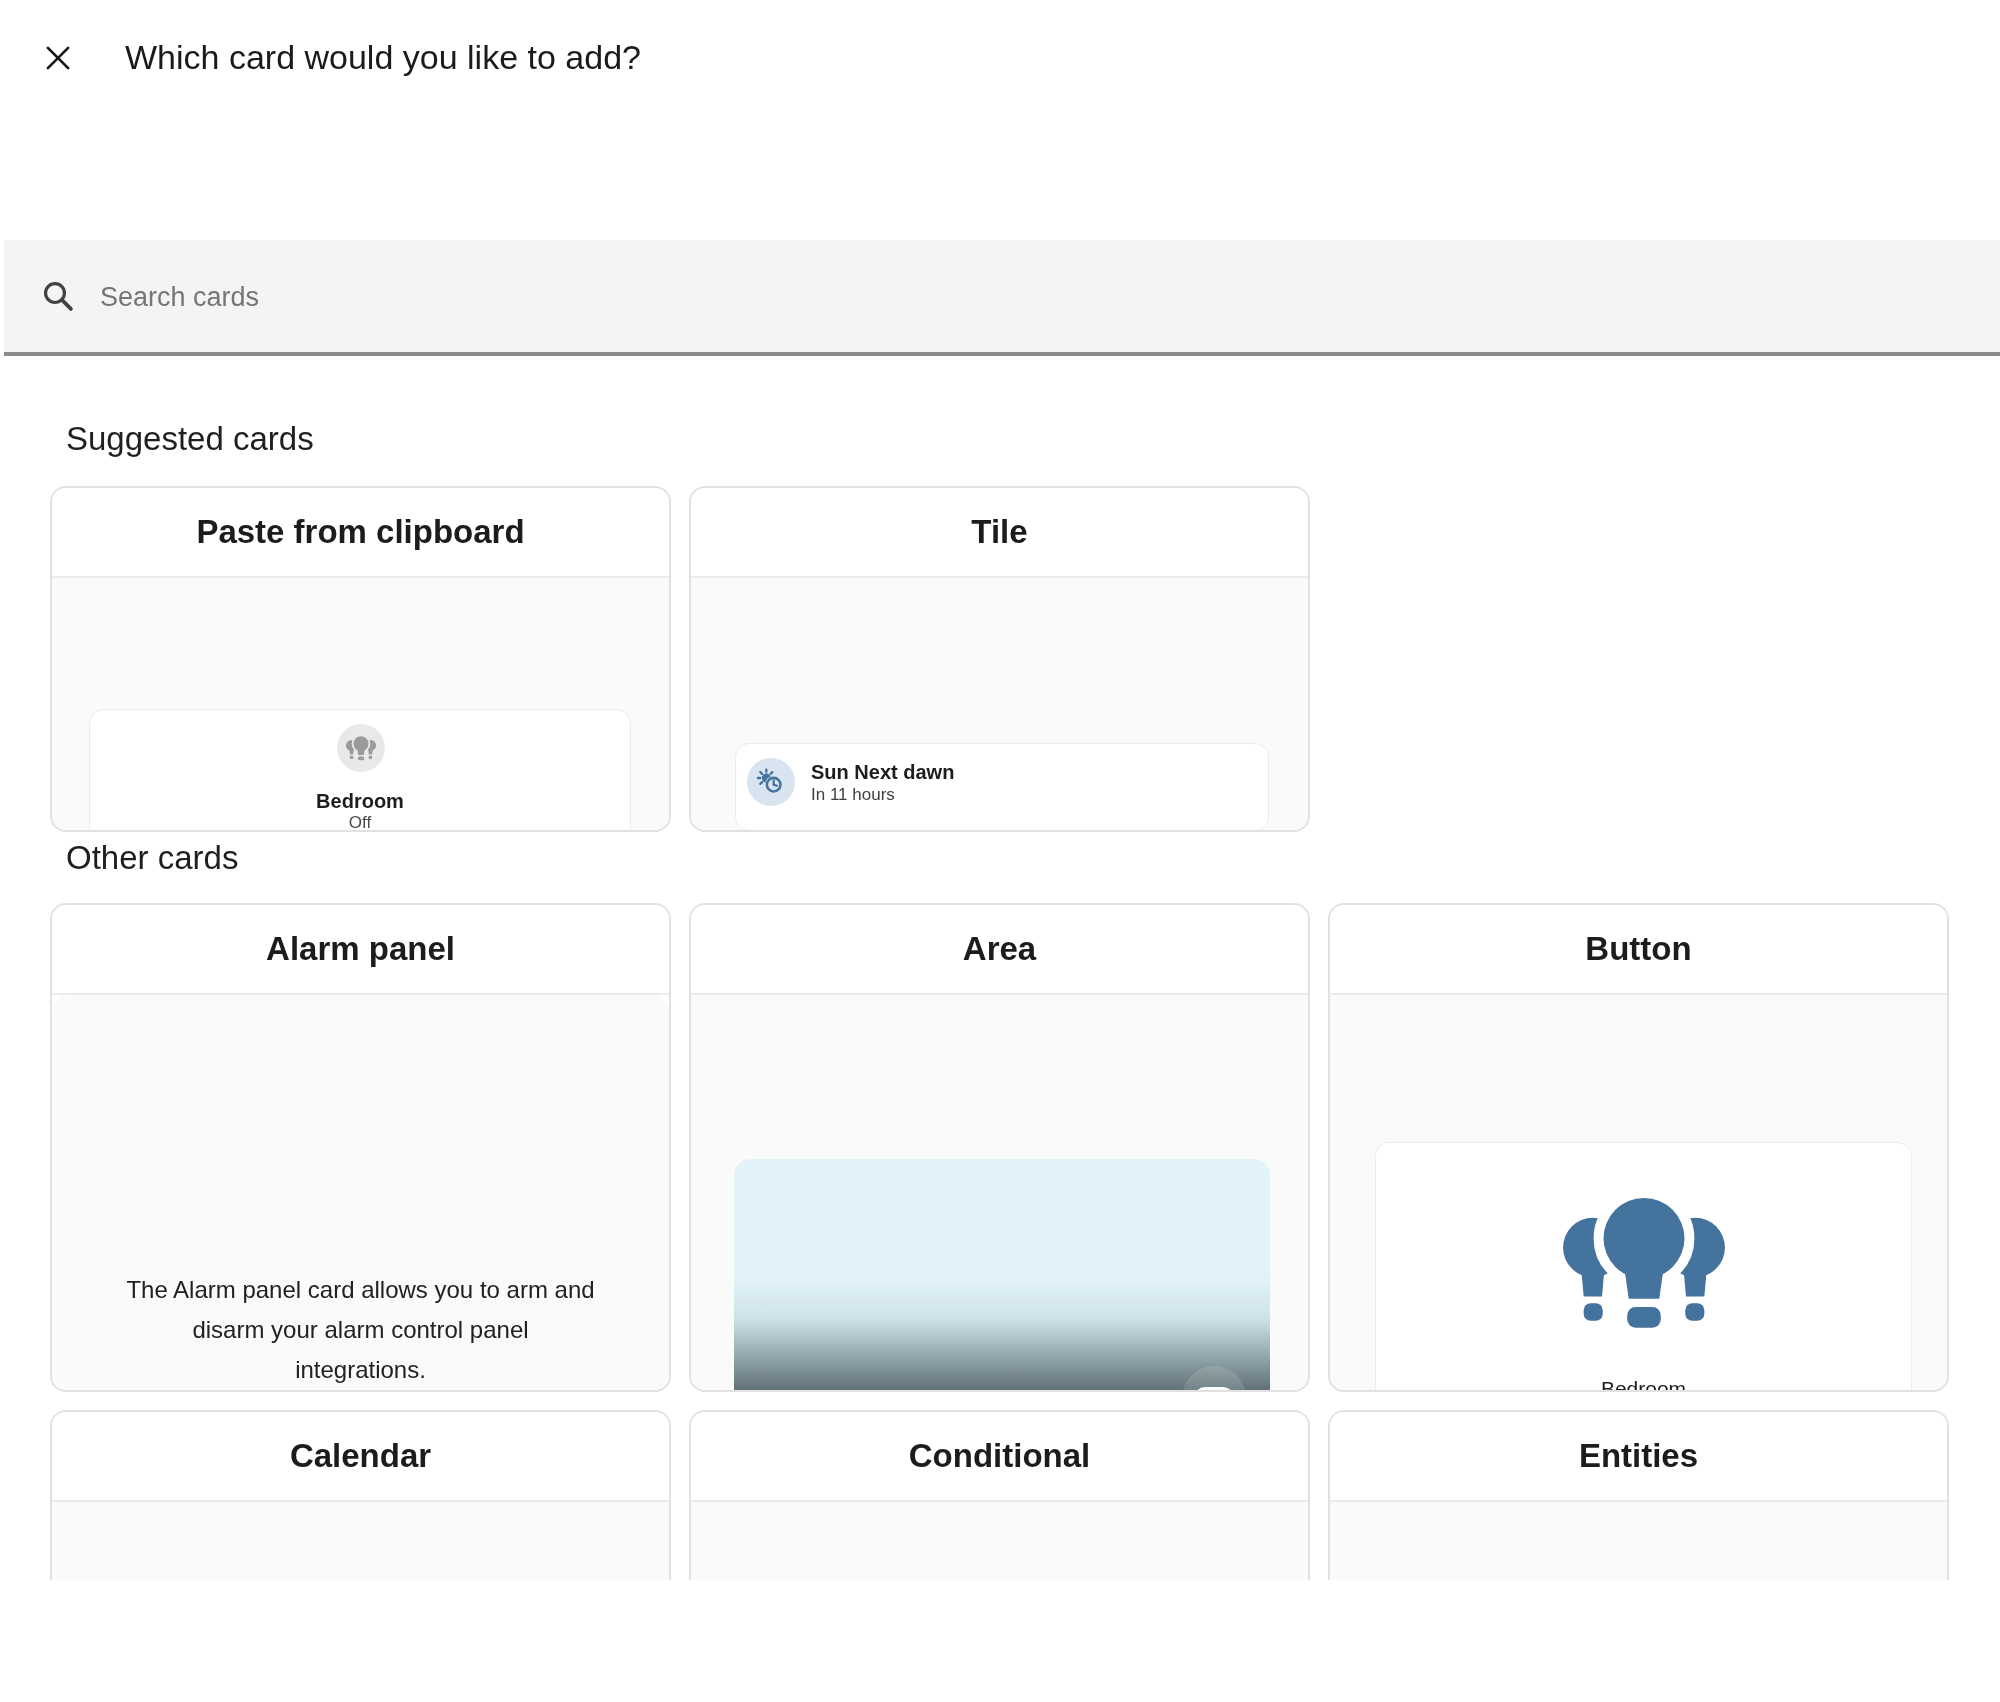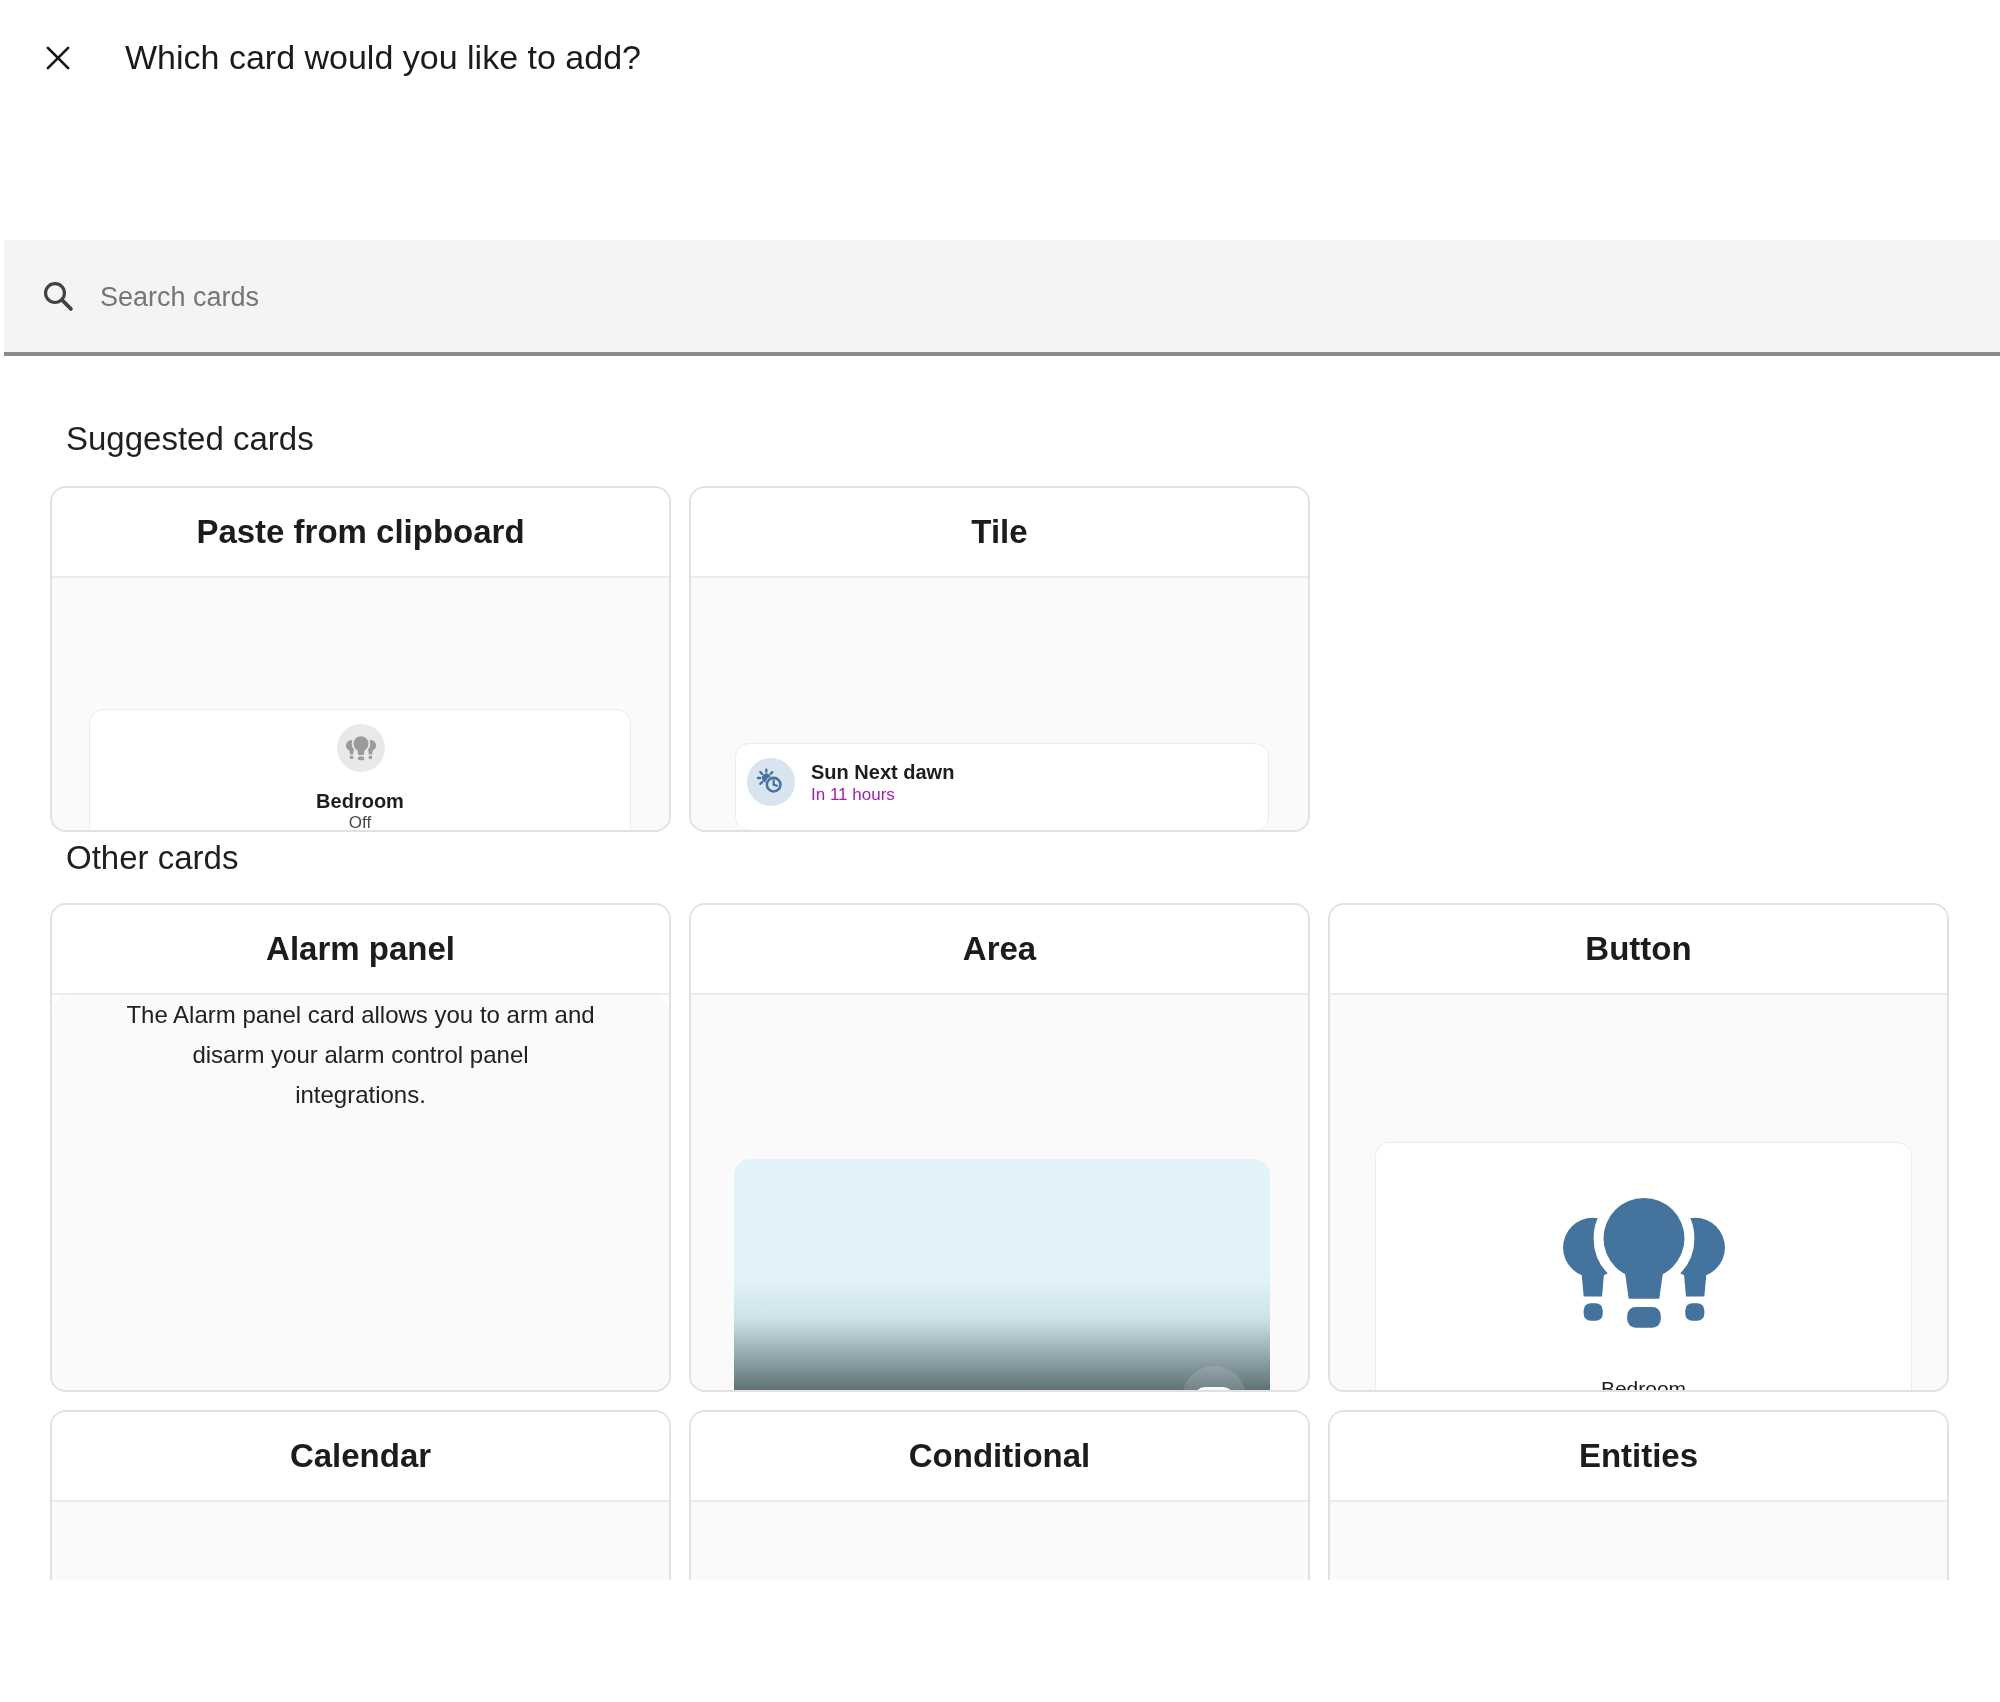--- a/index.html
+++ b/index.html
@@ -43,22 +43,22 @@
   
   .preview-card{position:absolute;background:#ffffff;border:1.5px solid #ececec;border-radius:14px;box-sizing:border-box;}
   .paste-preview{left:37px;top:131px;width:542px;height:138px;}
   .icon-circle{position:absolute;width:48px;height:48px;border-radius:50%;}
   .grey-circle{left:247px;top:14px;background:#e9e9e9;}
   .entity-name{position:absolute;left:0;right:0;top:79px;text-align:center;font-size:20px;font-weight:700;color:#1d1d1d;line-height:24px;}
   .entity-state{position:absolute;left:0;right:0;top:103px;text-align:center;font-size:17px;color:#4a4a4a;line-height:20px;}
   .tile-preview{left:44px;top:165px;width:534px;height:88px;}
   .tile-circle{left:11px;top:14px;background:#d8e4ef;}
   .tile-name{position:absolute;left:75px;top:16px;font-size:20px;font-weight:700;color:#1d1d1d;line-height:24px;}
-  .tile-state{position:absolute;left:75px;top:41px;font-size:17px;color:#a21caf;line-height:20px;}
-  .alarm-body{display:flex;align-items:flex-start;justify-content:center;border-radius:18px;}
+  .tile-state{position:absolute;left:75px;top:41px;font-size:17px;color:#404040;line-height:20px;}
+  .alarm-body{display:flex;align-items:flex-end;justify-content:center;border-radius:18px;}
   .alarm-desc{width:470px;text-align:center;font-size:24px;line-height:40px;color:#212121;}
   .area-preview{position:absolute;left:43px;top:164px;width:536px;height:285px;border-radius:16px;overflow:hidden;
     background:linear-gradient(180deg,#e3f3fa 0%,#e1f2f9 42%,#cfe2e8 56%,#98acb2 68%,#64767b 80%,#46565a 90%,#3d4b4f 100%);}
   .area-label{position:absolute;left:40px;bottom:22px;font-size:29px;color:#eef4f6;}
   .toggle-halo{position:absolute;right:24px;bottom:14px;width:64px;height:64px;border-radius:50%;
                background:rgba(255,255,255,0.13);}
   .toggle-pill{position:absolute;left:12px;top:21px;width:40px;height:22px;border-radius:11px;background:#fbfdfd;}
   .toggle-knob{position:absolute;left:4px;top:4.5px;width:13px;height:13px;border-radius:50%;background:#4f5e62;}
   .button-preview{left:45px;top:147px;width:537px;height:282px;}
   .button-icon{position:absolute;left:173px;top:32px;width:190px;height:168px;}

